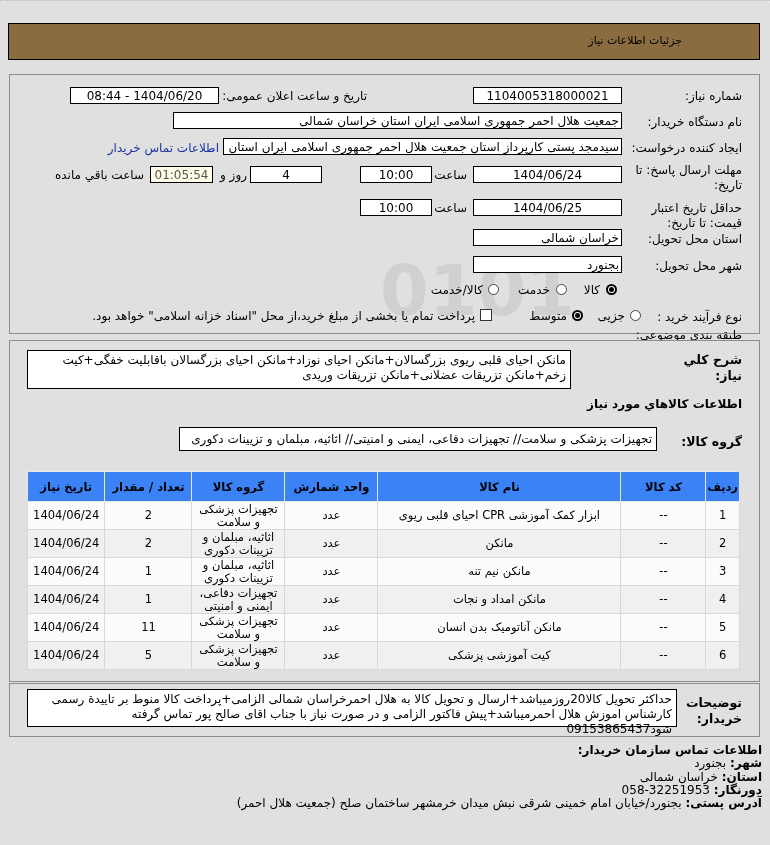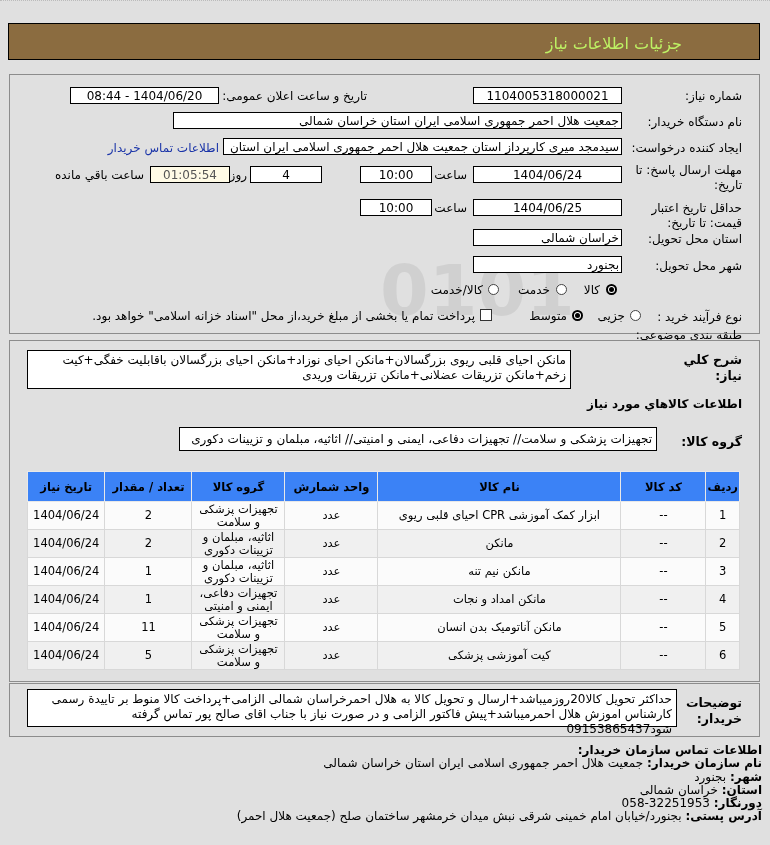--- a/index.html
+++ b/index.html
@@ -7,21 +7,21 @@
     width:770px; height:845px; overflow:hidden;
     background:#e0e0e0;
     font-family:"DejaVu Sans", sans-serif;
     font-size:12px; color:#000;
     position:relative;
   }
   .topline { position:absolute; left:0; top:0; width:770px; height:2px; border-top:1px dotted #bbb; }
   .header-bar {
     position:absolute; left:8px; top:23px; width:750px; height:35px;
     background:#8b6c40; border:1px solid #000;
-    color:#bef264; font-size:16px;
+    color:#000000; font-size:11px;
   }
   .header-bar span { position:absolute; right:77px; top:10px; }
   .panel {
     position:absolute; left:9px; width:749px; border:1px solid #8c8c8c;
     background:#e0e0e0;
   }
   .p1 { top:74px; height:258px; }
   .p2 { top:340px; height:340px; }
   .p3 { top:683px; height:52px; }
   .lbl { position:absolute; font-size:12px; white-space:nowrap; text-align:right; direction:rtl; }
@@ -77,33 +77,33 @@
 
 <div class="lbl" style="right:28px;top:89px;">شماره نیاز:</div>
 <div class="box c" style="left:473px;top:87px;width:149px;">1104005318000021</div>
 <div class="lbl" style="right:403px;top:89px;">تاریخ و ساعت اعلان عمومی:</div>
 <div class="box c" style="left:70px;top:87px;width:149px;">1404/06/20 - 08:44</div>
 
 <div class="lbl" style="right:28px;top:115px;">نام دستگاه خریدار:</div>
 <div class="box" style="left:173px;top:112px;width:449px;">جمعیت هلال احمر جمهوری اسلامی ایران استان خراسان شمالی</div>
 
 <div class="lbl" style="right:28px;top:141px;">ایجاد کننده درخواست:</div>
-<div class="box" style="left:223px;top:138px;width:399px;">سیدمجد میری کارپرداز استان جمعیت هلال احمر جمهوری اسلامی ایران استان</div>
+<div class="box" style="left:223px;top:138px;width:399px;">سیدمجد پستی کارپرداز استان جمعیت هلال احمر جمهوری اسلامی ایران استان</div>
 <div class="link" style="right:551px;top:141px;">اطلاعات تماس خریدار</div>
 
 <div class="lbl" style="right:28px;top:163px;line-height:15px;">
   <div>مهلت ارسال پاسخ: تا</div>
   <div>تاریخ:</div>
 </div>
 <div class="box c" style="left:473px;top:166px;width:149px;">1404/06/24</div>
 <div class="lbl" style="right:303px;top:168px;">ساعت</div>
 <div class="box c" style="left:360px;top:166px;width:72px;">10:00</div>
 <div class="box c" style="left:250px;top:166px;width:72px;">4</div>
 <div class="lbl" style="right:523px;top:168px;">روز و</div>
-<div class="box c yellow" style="left:150px;top:166px;width:80px;">01:05:54</div>
+<div class="box c yellow" style="left:150px;top:166px;width:63px;">01:05:54</div>
 <div class="lbl" style="right:626px;top:168px;">ساعت باقي مانده</div>
 
 <div class="lbl" style="right:28px;top:201px;line-height:15px;">
   <div>حداقل تاریخ اعتبار</div>
   <div>قیمت: تا تاریخ:</div>
 </div>
 <div class="box c" style="left:473px;top:199px;width:149px;">1404/06/25</div>
 <div class="lbl" style="right:303px;top:201px;">ساعت</div>
 <div class="box c" style="left:360px;top:199px;width:72px;">10:00</div>
 
@@ -214,18 +214,17 @@
 
 <div class="panel p3"></div>
 <div class="lbl bold" style="right:28px;top:695px;line-height:16px;font-size:12.5px;">
   <div>توضیحات</div>
   <div>خریدار:</div>
 </div>
 <div class="desc-box" style="left:27px;top:689px;width:650px;height:38px;">حداکثر تحویل کالا20روزمیباشد+ارسال و تحویل کالا به هلال احمرخراسان شمالی الزامی+پرداخت کالا منوط بر تاییدة رسمی کارشناس اموزش هلال احمرمیباشد+پیش فاکتور الزامی و در صورت نیاز با جناب اقای صالح پور تماس گرفته شود09153865437</div>
 
 <div class="contact">
   <div><b>اطلاعات تماس سازمان خریدار:</b></div>
-  <div><b>نام سازمان خریدار:</b> <span>جمعیت هلال احمر جمهوری اسلامی ایران استان خراسان شمالی</span></div>
   <div><b>شهر:</b> <span>بجنورد</span></div>
   <div><b>استان:</b> <span>خراسان شمالی</span></div>
   <div><b>دورنگار:</b> <span>32251953-058</span></div>
   <div><b>آدرس پستی:</b> <span>بجنورد/خیابان امام خمینی شرقی نبش میدان خرمشهر ساختمان صلح (جمعیت هلال احمر)</span></div>
 </div>
 
 </body></html>

